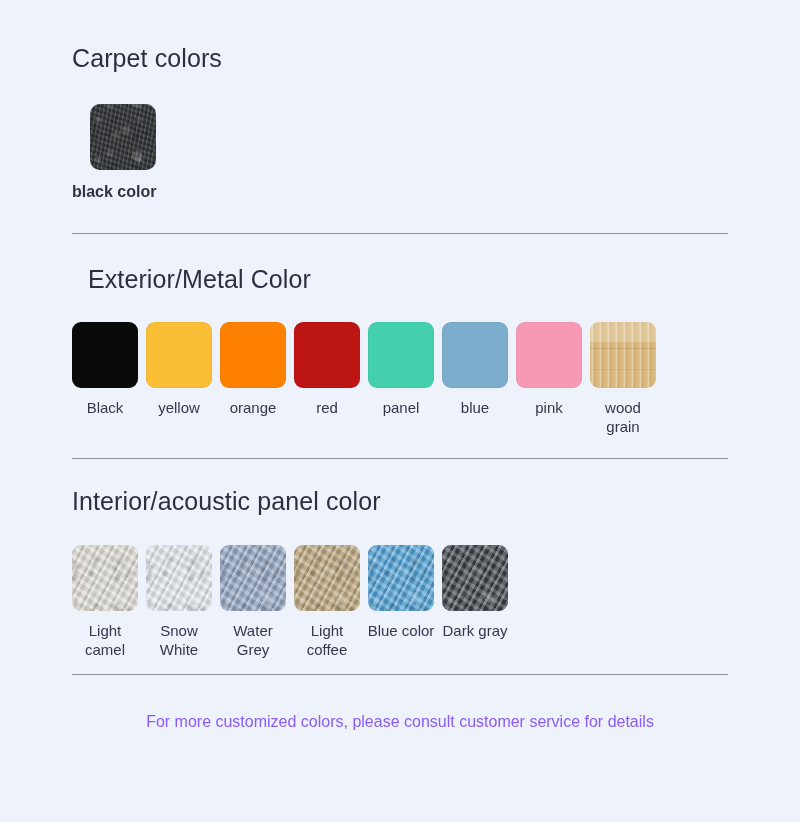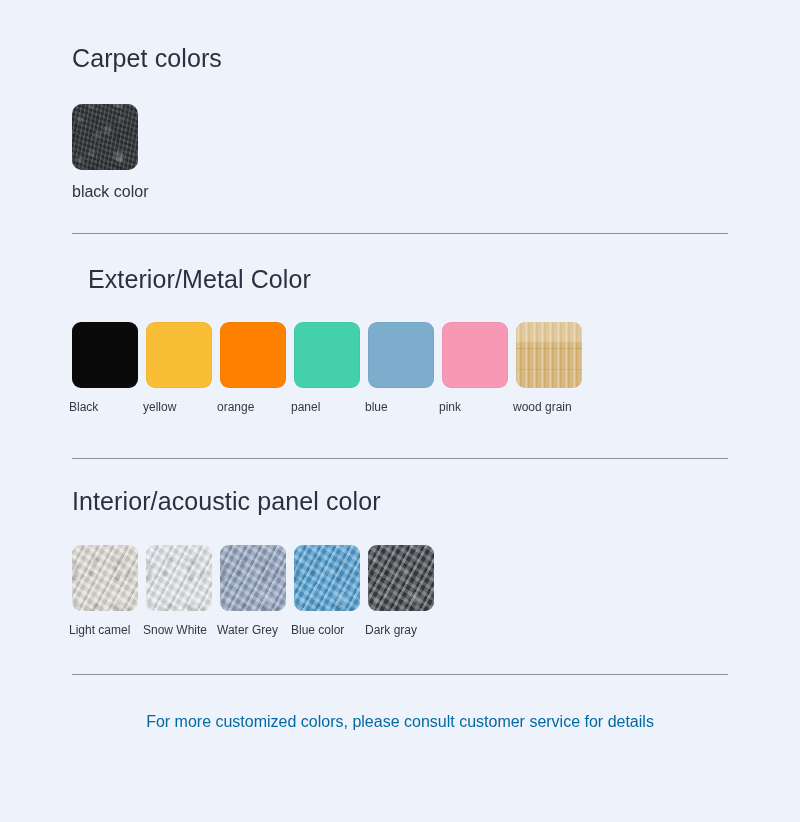--- a/index.html
+++ b/index.html
@@ -56,31 +56,31 @@
     width: 66px;
     height: 66px;
     border-radius: 9px;
     position: relative;
     overflow: hidden;
     flex: none;
   }
 
   .swatch-label {
     margin-top: 10px;
-    font-size: 12px;
+    font-size: 15px;
     line-height: 19px;
     color: #33384a;
-    text-align: left;
+    text-align: center;
     font-weight: 400;
     width: 72px;
   }
 
   
   .carpet-row { display: flex; }
-  .carpet-cell { display: flex; flex-direction: column; align-items: flex-start; }
+  .carpet-cell { display: flex; flex-direction: column; align-items: flex-end; font-weight: bold; }
   .carpet-swatch {
     width: 66px;
     height: 66px;
     border-radius: 10px;
     overflow: hidden;
     position: relative;
   }
   .carpet-label {
     margin-top: 14px;
     font-size: 16px;
@@ -162,21 +162,21 @@
       linear-gradient(180deg, transparent 0 39%, rgba(160,118,58,.30) 39.6% 40.4%, transparent 41% 100%),
       linear-gradient(180deg, transparent 0 71%, rgba(160,118,58,.16) 71.5% 72.2%, transparent 73% 100%);
   }
 
   
   .chip-border { box-shadow: inset 0 0 0 1px rgba(0,0,0,.04); }
 
   
   .footer-note {
     font-size: 16px;
-    color: #0369a1;
+    color: #8b5cf6;
     text-align: center;
     line-height: 1;
     white-space: nowrap;
   }
 </style>
 </head>
 <body style="background: rgb(238, 242, 251);">
 
 <div class="page" style="background: rgb(238, 242, 251);">
 
@@ -204,20 +204,24 @@
       </div>
       <div class="swatch-cell">
         <div class="swatch  chip-border" style="background: rgb(249, 189, 54);"></div>
         <div class="swatch-label">yellow</div>
       </div>
       <div class="swatch-cell">
         <div class="swatch  chip-border" style="background: rgb(253, 128, 0);"></div>
         <div class="swatch-label">orange</div>
       </div>
       <div class="swatch-cell">
+        <div class="swatch  chip-border" style="background: rgb(189, 20, 20);"></div>
+        <div class="swatch-label">red</div>
+      </div>
+      <div class="swatch-cell">
         <div class="swatch  chip-border" style="background: rgb(68, 208, 172);"></div>
         <div class="swatch-label">panel</div>
       </div>
       <div class="swatch-cell">
         <div class="swatch  chip-border" style="background: rgb(124, 173, 205);"></div>
         <div class="swatch-label">blue</div>
       </div>
       <div class="swatch-cell">
         <div class="swatch  chip-border" style="background: rgb(247, 153, 181);"></div>
         <div class="swatch-label">pink</div>
@@ -241,20 +245,24 @@
       </div>
       <div class="swatch-cell">
         <div class="swatch tex-fabric" style="background: rgb(228, 232, 236);"></div>
         <div class="swatch-label">Snow White</div>
       </div>
       <div class="swatch-cell">
         <div class="swatch tex-fabric" style="background: rgb(147, 164, 192);"></div>
         <div class="swatch-label">Water Grey</div>
       </div>
       <div class="swatch-cell">
+        <div class="swatch tex-fabric" style="background: rgb(186, 163, 123);"></div>
+        <div class="swatch-label">Light coffee</div>
+      </div>
+      <div class="swatch-cell">
         <div class="swatch tex-fabric" style="background: rgb(78, 159, 212);"></div>
         <div class="swatch-label">Blue color</div>
       </div>
       <div class="swatch-cell">
         <div class="swatch tex-fabric" style="background: rgb(59, 63, 68);"></div>
         <div class="swatch-label">Dark gray</div>
       </div>
     </div>
 
   <div class="divider" style="position: absolute; left: 72px; top: 674px; background: rgb(139, 143, 156);"></div>

